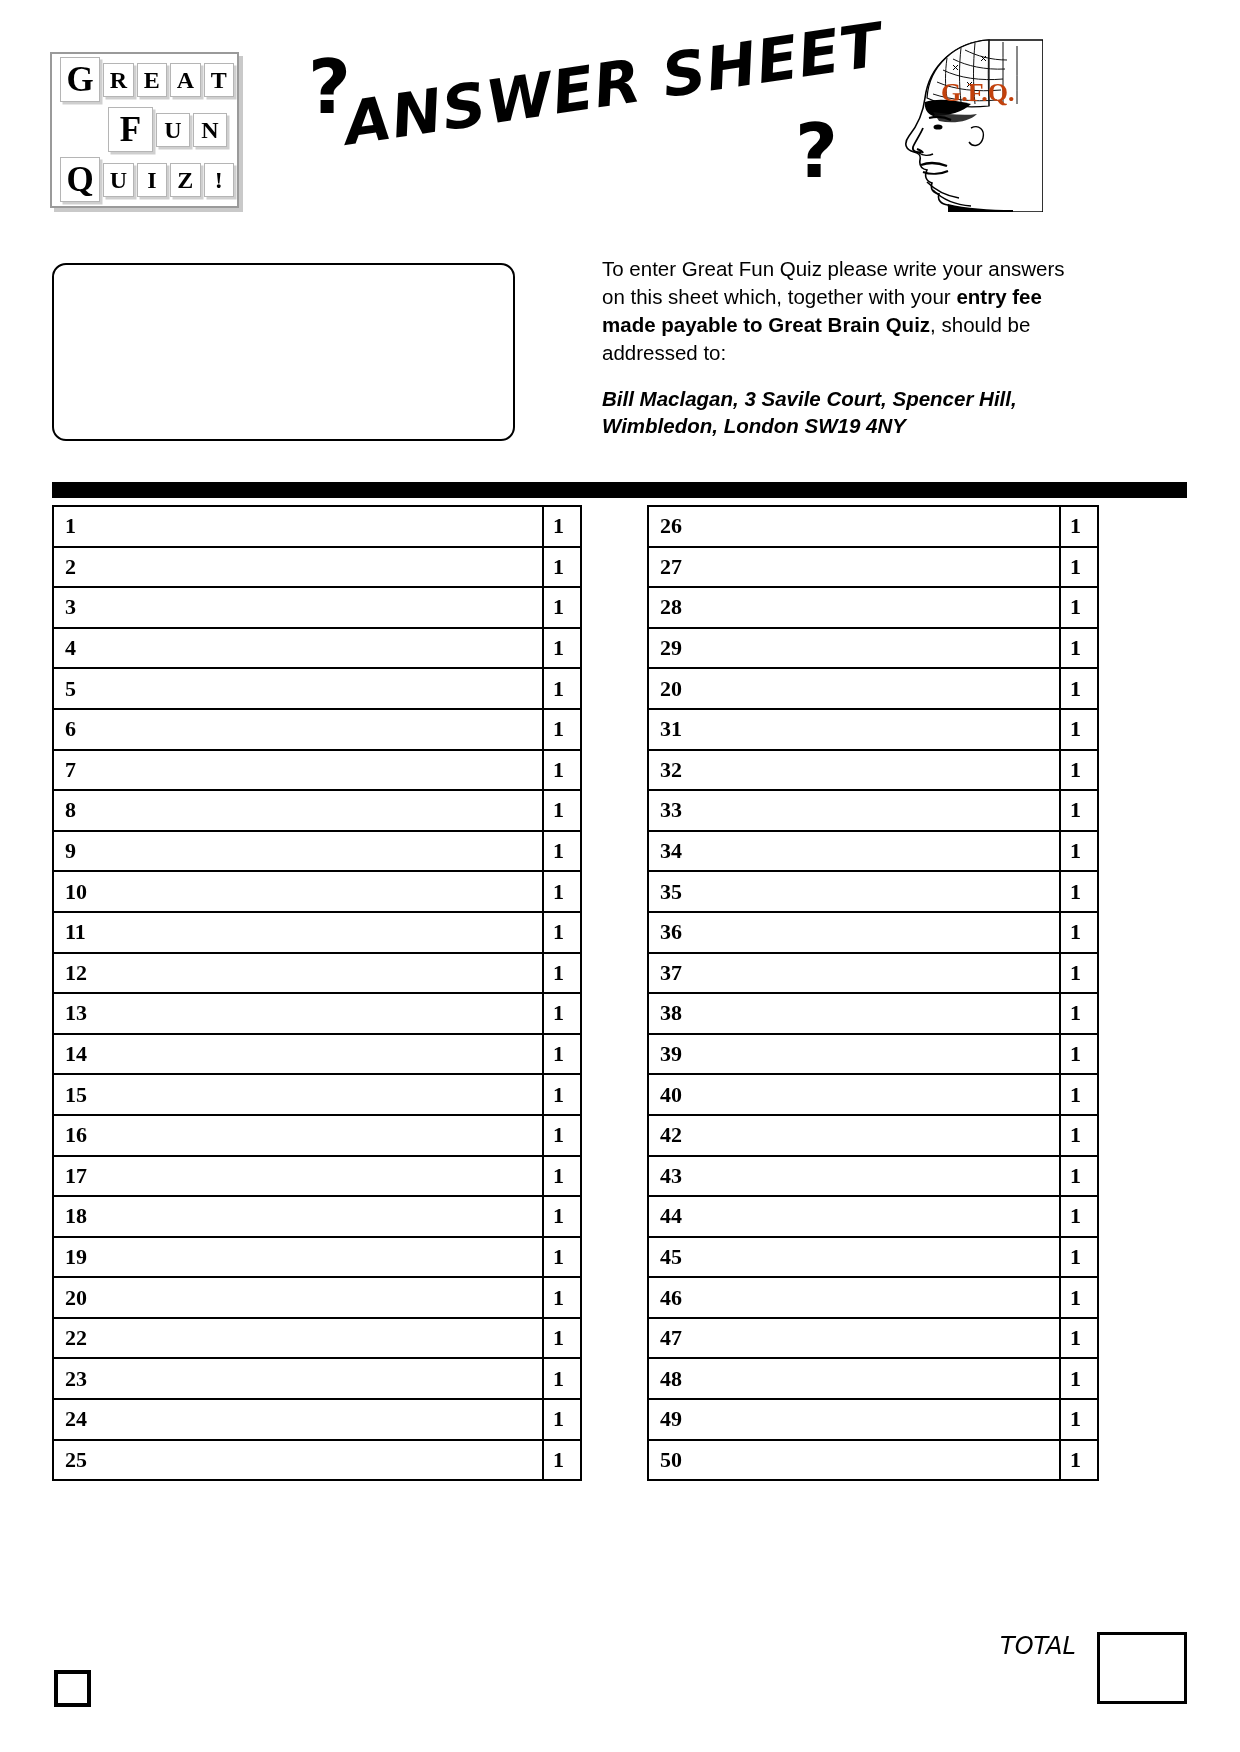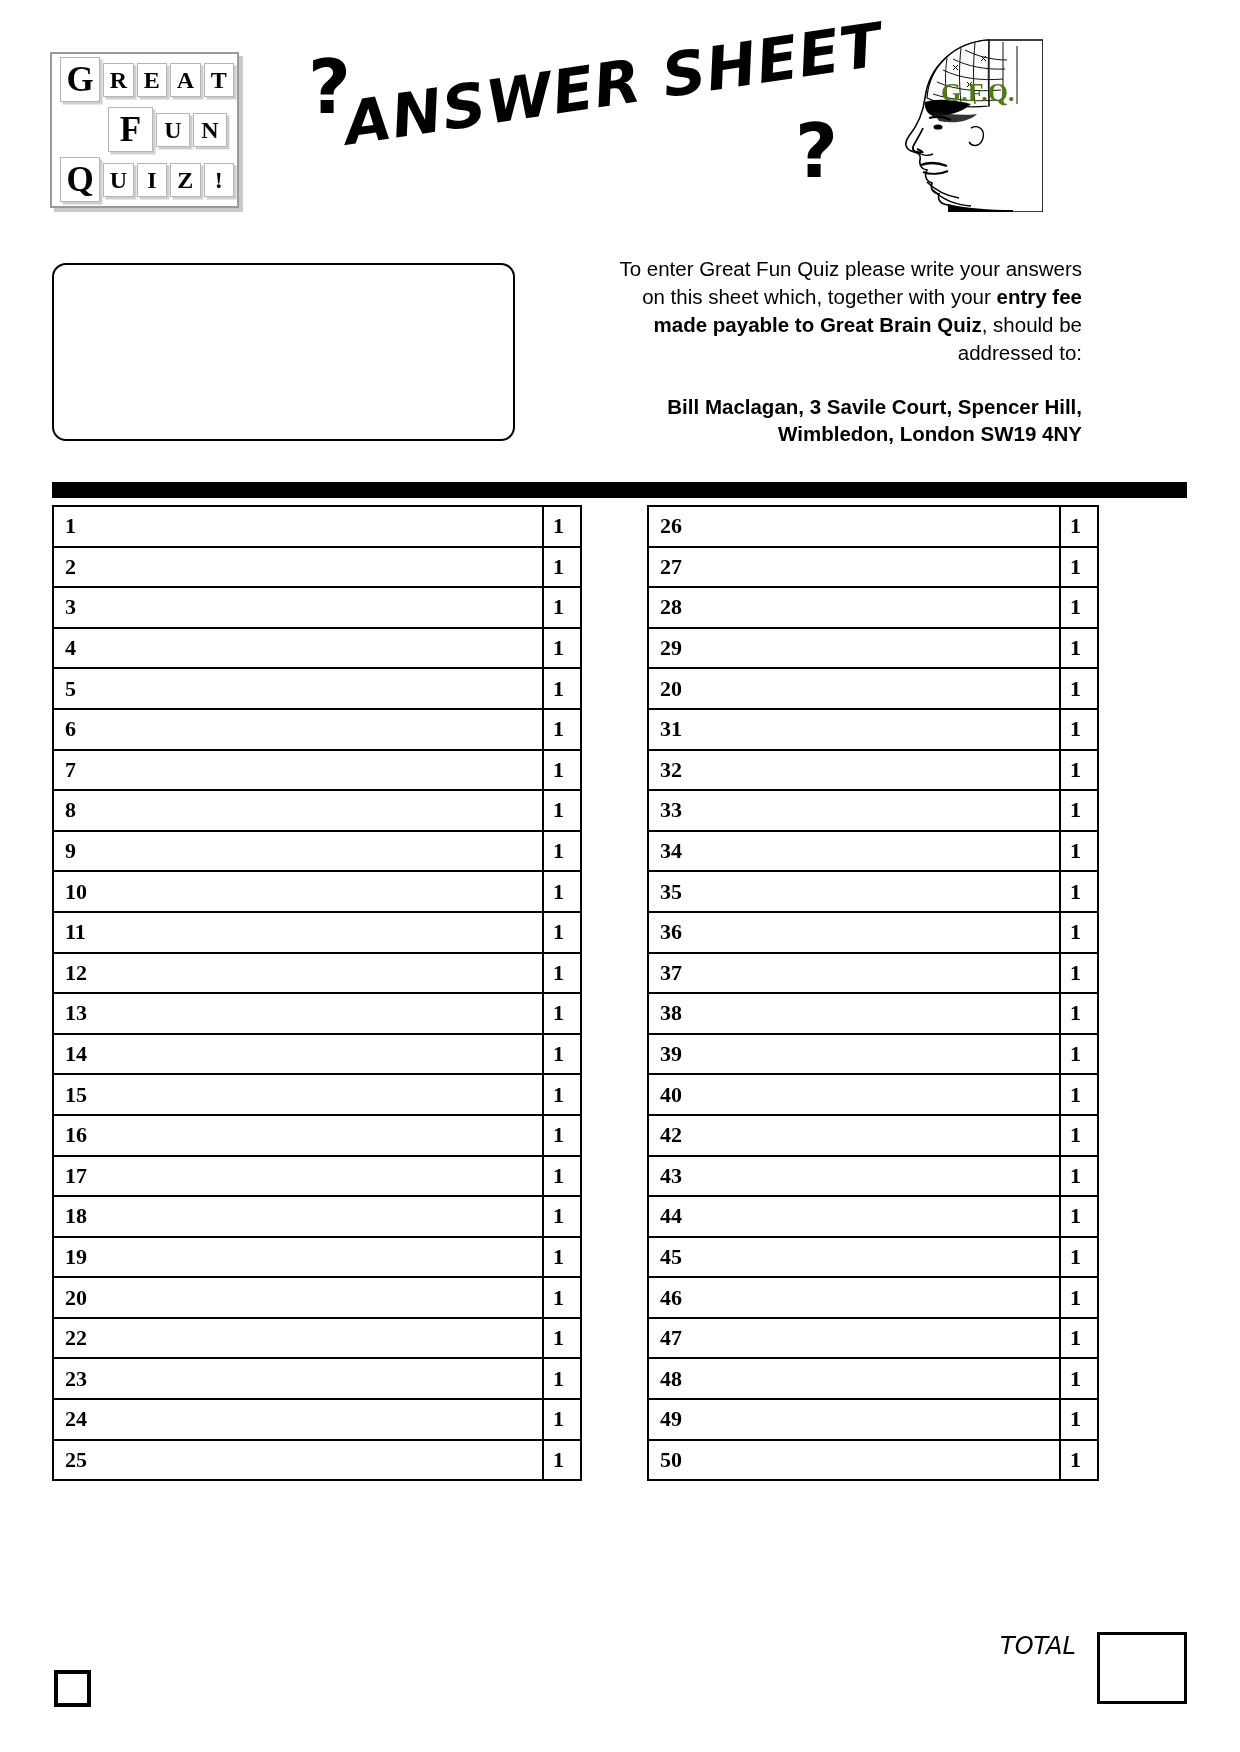--- a/index.html
+++ b/index.html
@@ -130,21 +130,21 @@
   }
   .head-wrap svg { display: block; }
   .gfq-label {
     position: absolute;
     left: 48px;
     top: 48px;
     font-family: "Liberation Serif", serif;
     font-weight: bold;
     font-size: 26px;
     letter-spacing: 0px;
-    color: #4d7c0f;
+    color: #c2410c;
     line-height: 1;
   }
 
   
   .info {
     position: absolute;
     left: 0;
     top: 255px;
     width: 1240px;
     height: 190px;
@@ -160,24 +160,23 @@
     background: #fff;
     box-sizing: border-box;
   }
   .instructions {
     position: absolute;
     left: 602px;
     top: 0px;
     width: 480px;
     font-size: 20.5px;
     line-height: 1.36;
-    text-align: right;
   }
   .instructions p { margin: 0; }
-  .instructions .para2 { margin-top: 26px; }
+  .instructions .para2 { margin-top: 18px; font-style: italic; }
   .instructions b { font-weight: bold; }
 
   
   .black-bar {
     position: absolute;
     left: 52px;
     top: 482px;
     width: 1135px;
     height: 16px;
     background: #000;

